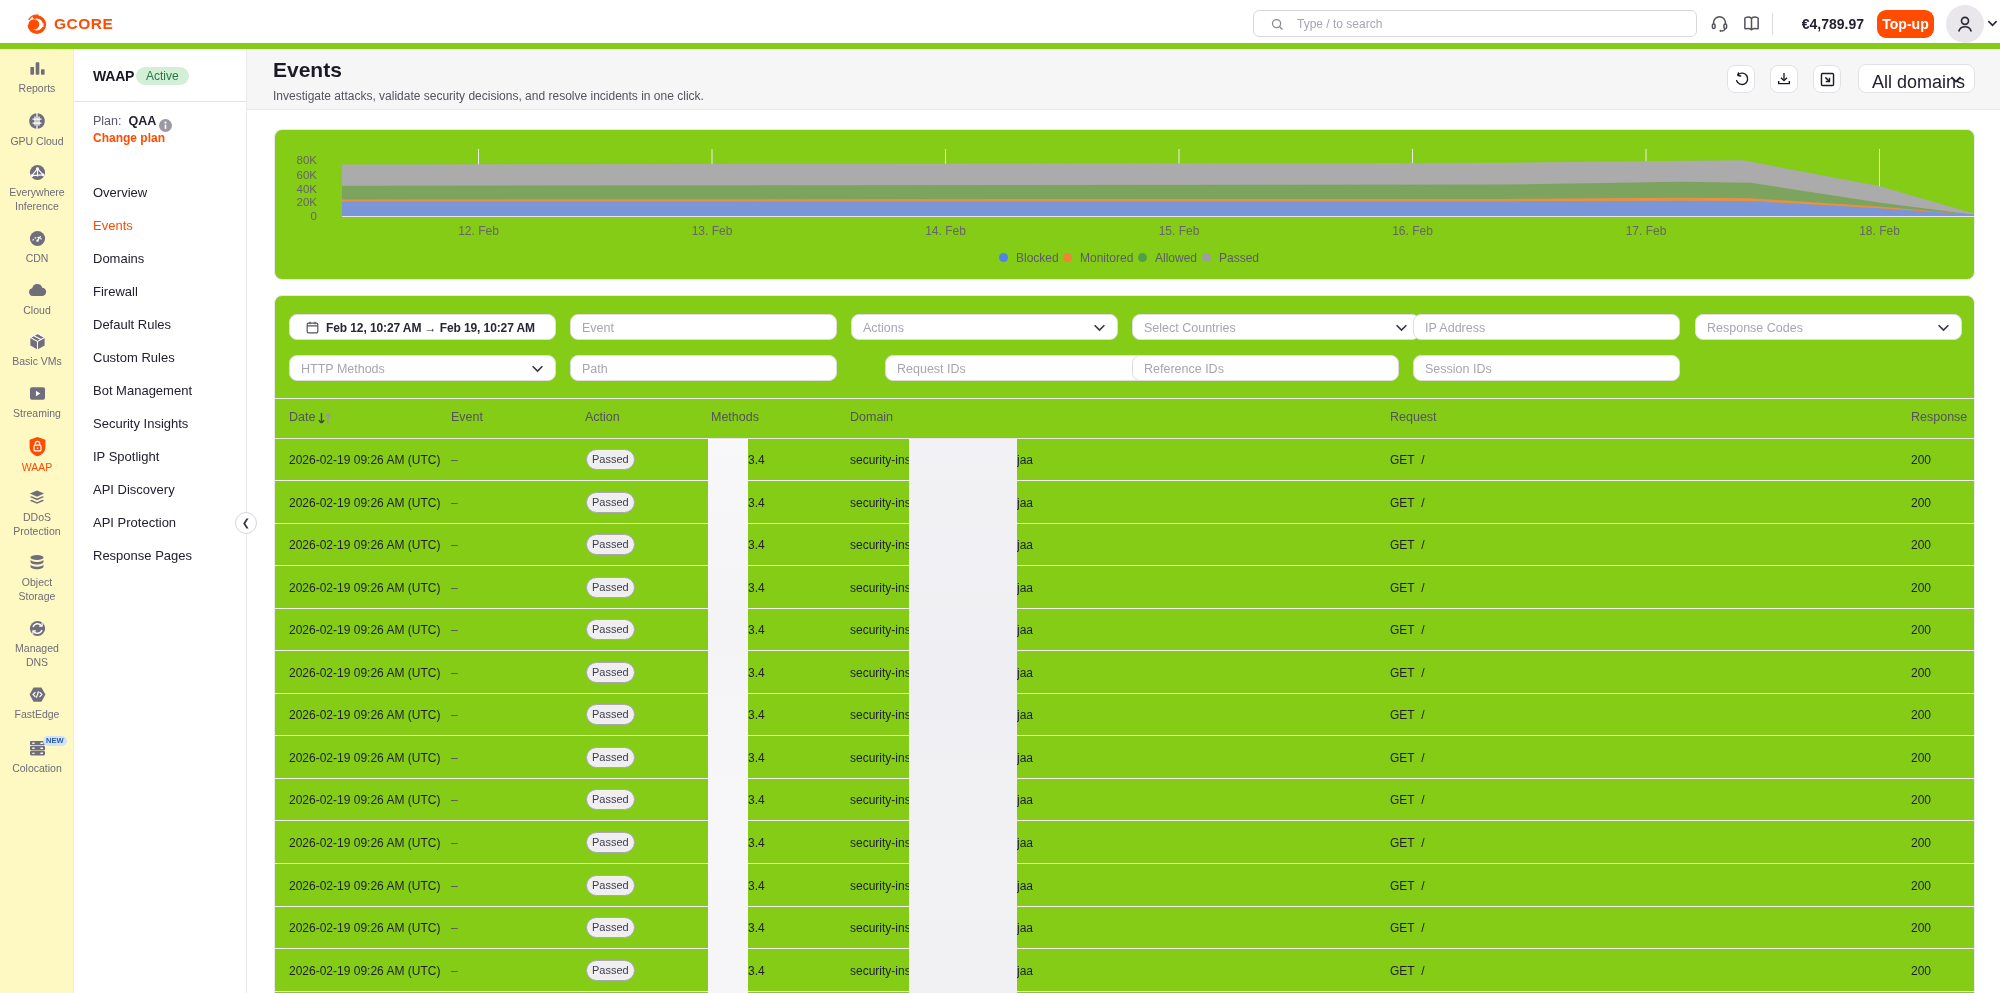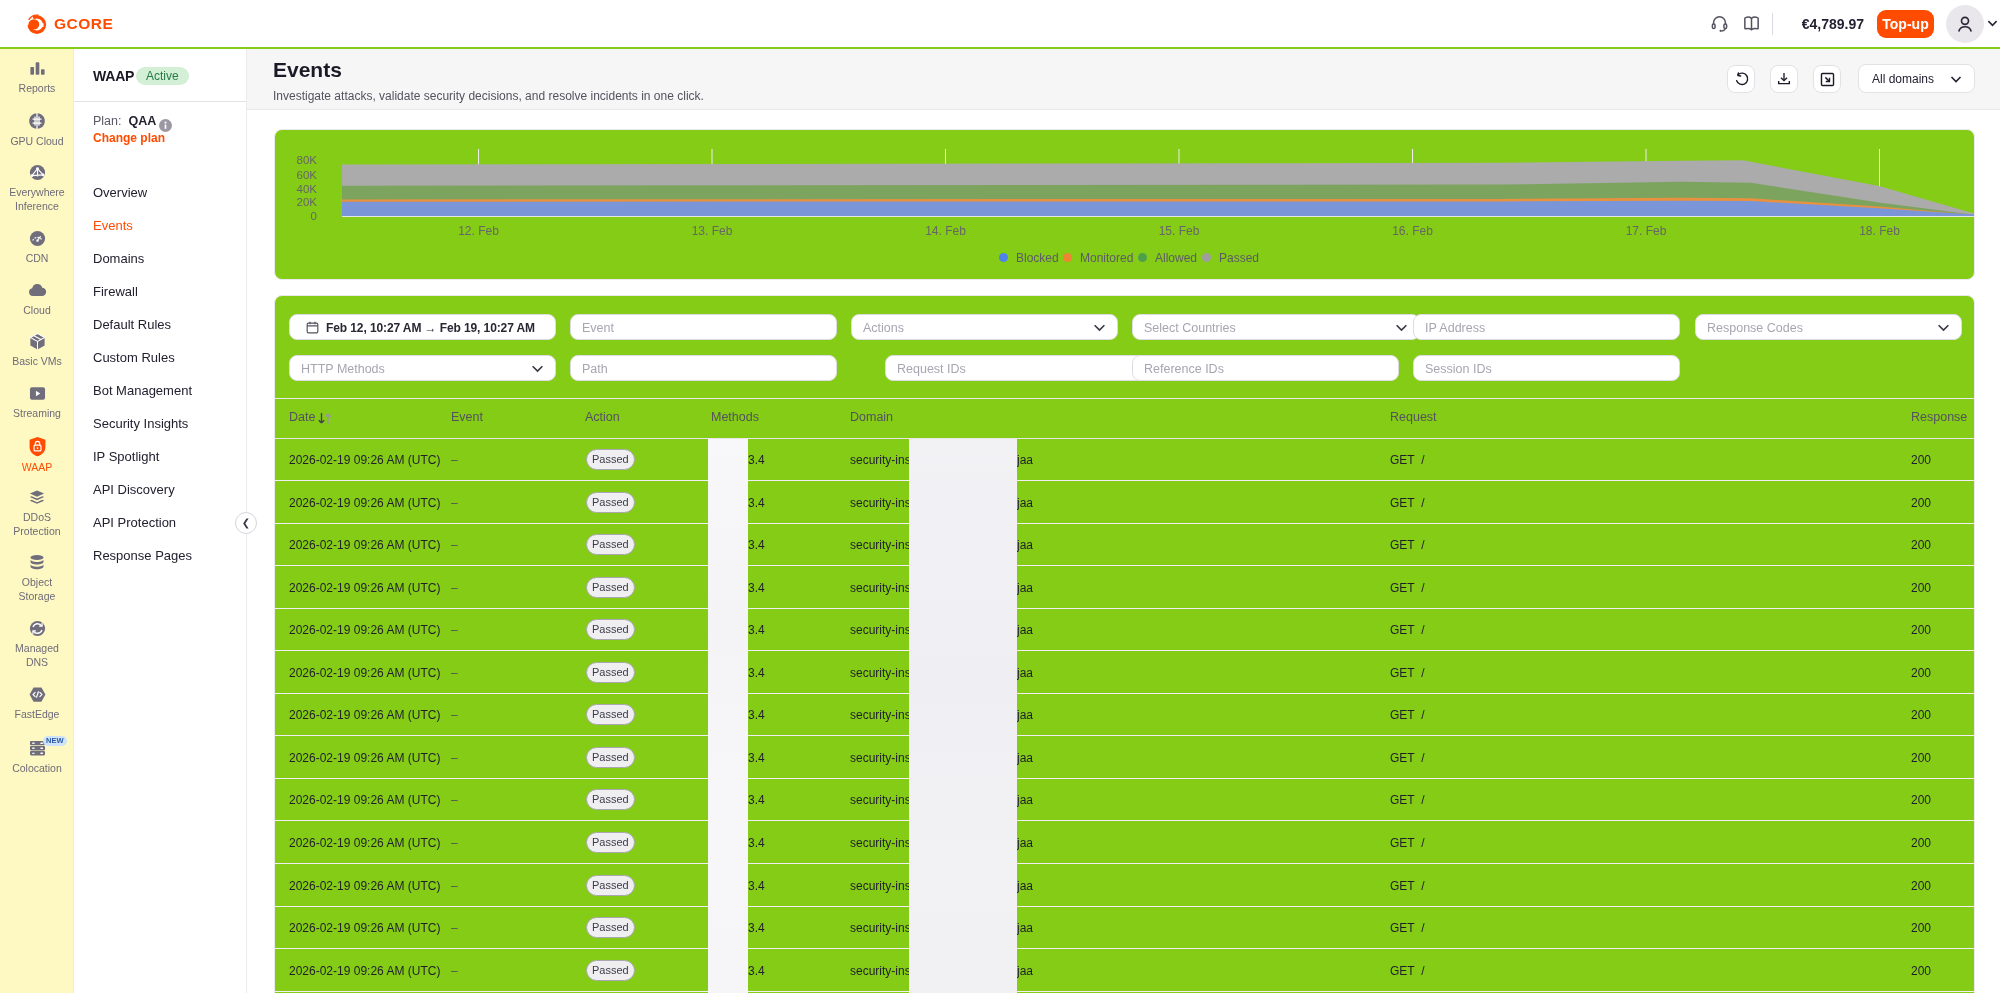--- a/index.html
+++ b/index.html
@@ -1,21 +1,21 @@
 <!DOCTYPE html>
 <html><head>
 <meta charset="utf-8">
 <style>
 * { margin:0; padding:0; box-sizing:border-box; }
 html,body { width:2000px; height:993px; overflow:hidden; background:#fff;
   font-family:"Liberation Sans", sans-serif; }
 .abs { position:absolute; }
 
 #header { position:absolute; left:0; top:0; width:2000px; height:49px;
-  background:#fff; border-bottom:2px solid #84cc16; z-index:30; }
+  background:#fff; border-bottom:6px solid #84cc16; z-index:30; }
 #logo { position:absolute; left:26px; top:13px; display:flex; align-items:center; }
 #logotext { color:#ff4c00; font-weight:bold; font-size:15.5px; letter-spacing:0.5px; margin-left:6px; }
 #searchbox { position:absolute; left:1253px; top:10px; width:444px; height:27px;
   border:1px solid #d9d7dd; border-radius:6px; background:#fff; }
 #searchbox .ph { position:absolute; left:43px; top:6px; font-size:12px; color:#a8a5b1; }
 #topicons { position:absolute; left:1710px; top:14px; display:flex; gap:13px; }
 #topdiv { position:absolute; left:1772px; top:13px; width:1px; height:22px; background:#dcdae0; }
 #balance { position:absolute; right:136px; top:16px; font-size:14px; font-weight:bold; color:#231f30;margin-left:43px; }
 #topup { position:absolute; left:1877px; top:10px; width:57px; height:28px; background:#ff4c00;
   border-radius:9px; color:#fff; font-size:14px; font-weight:bold; text-align:center; line-height:28px; }
@@ -46,21 +46,21 @@
 
 #main { position:absolute; left:247px; top:49px; width:1753px; height:944px; background:#fff; }
 #headband { position:absolute; left:0; top:0; width:1753px; height:61px; background:#f6f6f7;
   border-bottom:1px solid #eae9ec; }
 #ptitle { position:absolute; left:26px; top:9px; font-size:21px; font-weight:bold; color:#1c1a26; }
 #psub { position:absolute; left:26px; top:40px; font-size:12px; color:#55525e; }
 .sqbtn { position:absolute; top:16px; width:28px; height:28px; border:1px solid #e3e1e6;
   border-radius:8px; background:#fff; display:flex; align-items:center; justify-content:center; }
 #alldom { position:absolute; left:1611px; top:15px; width:117px; height:29px; border:1px solid #e3e1e6;
   border-radius:8px; background:#fff; font-size:13.5px; color:#232030; }
-#alldom span { position:absolute; left:13px; top:7px; font-size:12px; }
+#alldom span { position:absolute; left:13px; top:7px; font-size:18px; }
 
 .card { position:absolute; left:27px; width:1701px; background:#84cc16;
   border:1px solid #ebe9ee; border-radius:8px; }
 #chartcard { top:80px; height:151px; }
 #tablecard { top:246px; height:760px; }
 
 .fld { position:absolute; height:26px; border:1px solid #dedce2; border-radius:8px; background:#fff;
   font-size:12.5px; color:#a8a5b1; }
 .fld .ph { position:absolute; left:11px; top:6px; white-space:nowrap; }
 .fld .chev { position:absolute; right:11px; top:8px; }
@@ -89,20 +89,27 @@
   <div id="logo">
     <svg width="22" height="22" viewBox="0 0 24 24">
       <circle cx="11.8" cy="12.6" r="8.4" fill="none" stroke="#ff4c00" stroke-width="3.6"></circle>
       <path d="M11.8 12.6 L-2.5 13.2 L2.8 -3.5 Z" fill="#fff"></path>
       <path d="M2.9 7.4 C5.4 3.6 9.4 1.7 13.8 2.5" stroke="#ff4c00" stroke-width="1.5" fill="none"></path>
       <ellipse cx="8.6" cy="12.4" rx="5.9" ry="5.6" fill="#ff4c00"></ellipse>
       <path d="M5 11.2 L14.2 11.2 L14.2 12.6 L9.8 16.4 L5 16.4 Z" fill="#ff4c00"></path>
       <path d="M14.6 11.2 L19.2 11.2 L19.2 15.2 L14.6 15.2 Z" fill="#fff"></path>
     </svg>
     <span id="logotext">GCORE</span>
+  </div>
+  <div id="searchbox">
+    <svg class="abs" style="left:16px;top:6px" width="15" height="15" viewBox="0 0 24 24" fill="none" stroke="#8a8794" stroke-width="2">
+        <circle cx="10.5" cy="10.5" r="6.5"></circle>
+        <path d="M15.5 15.5 L20 20"></path>
+      </svg>
+    <span class="ph">Type / to search</span>
   </div>
   <div id="topicons">
     <svg width="19" height="19" viewBox="0 0 24 24" fill="none" stroke="#55525e" stroke-width="1.9">
         <path d="M4.5 13 v-2 a7.5 7.5 0 0 1 15 0 v2"></path>
         <rect x="3" y="12.6" width="3.4" height="5.6" rx="1.6"></rect>
         <rect x="17.6" y="12.6" width="3.4" height="5.6" rx="1.6"></rect>
         <path d="M19.5 18.4 a5 5 0 0 1-5 3"></path>
         <circle cx="13.4" cy="21.3" r="1.4" fill="#55525e" stroke="none"></circle>
       </svg>
     <svg width="19" height="19" viewBox="0 0 24 24" fill="none" stroke="#55525e" stroke-width="1.9">

